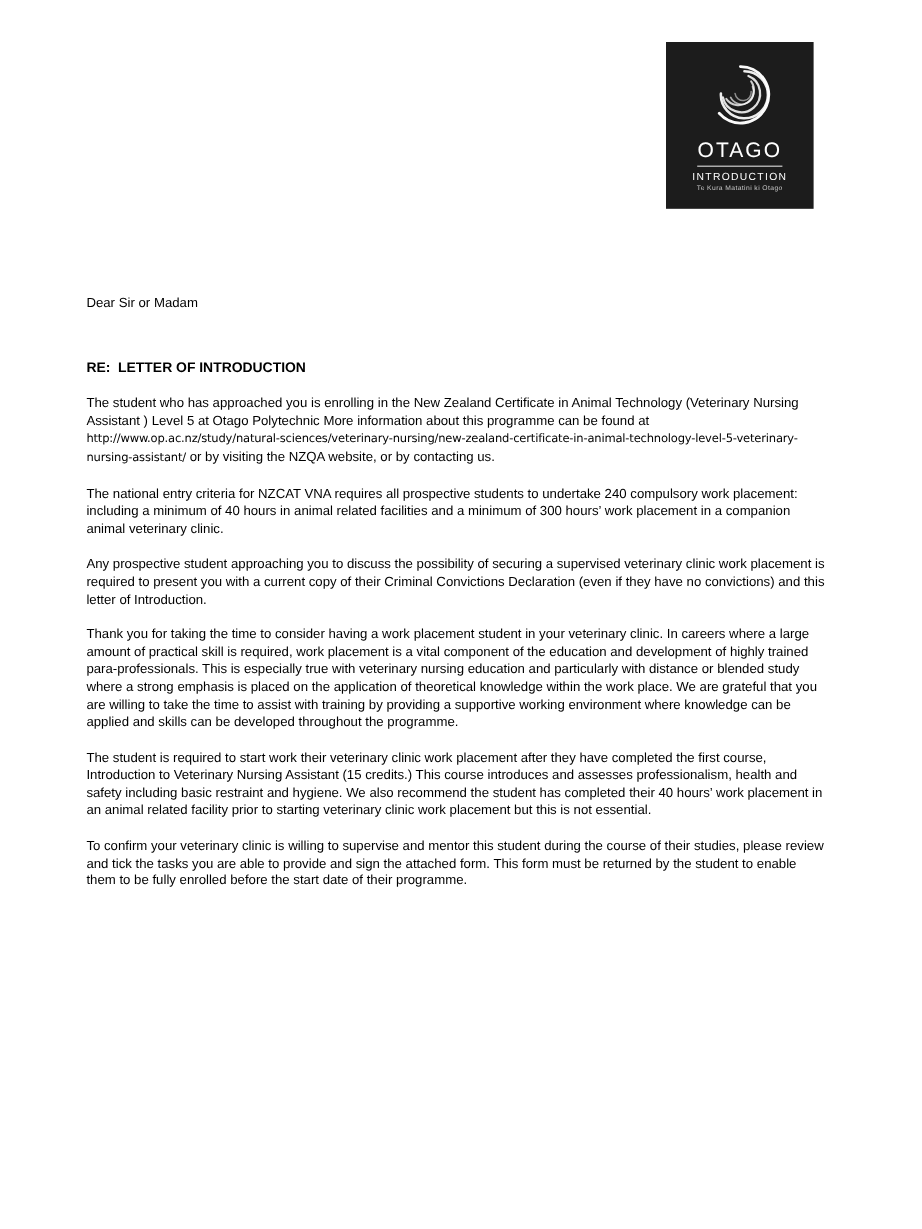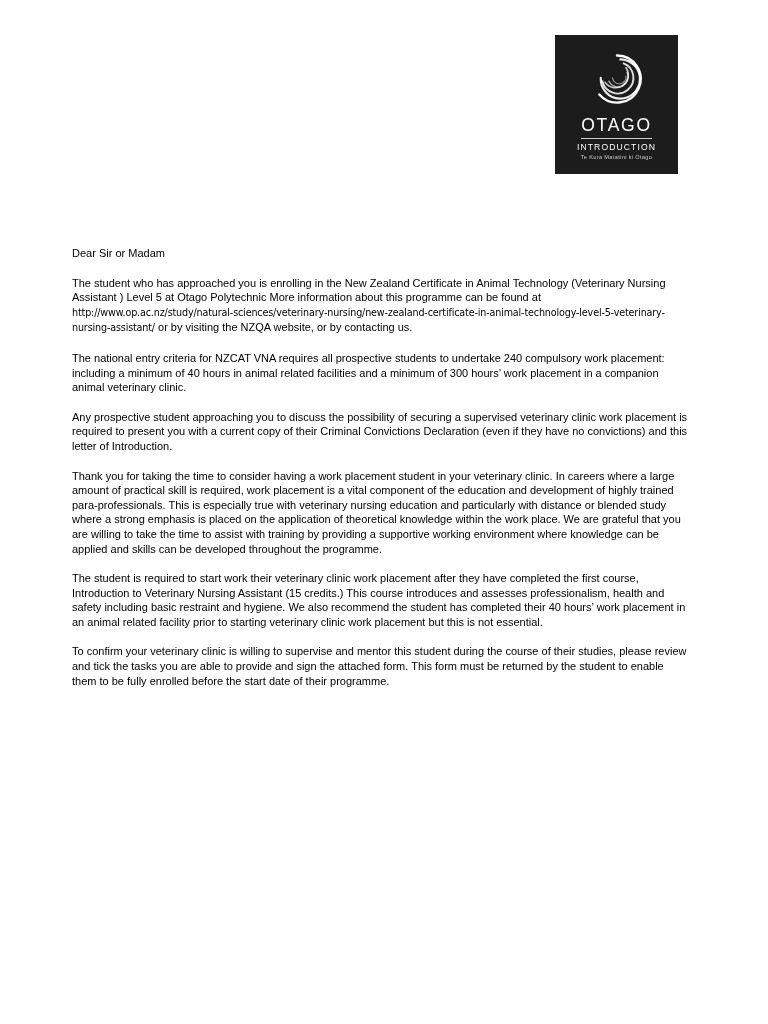--- a/index.html
+++ b/index.html
@@ -133,20 +133,21 @@
     <div class="logo-otago">OTAGO</div>
     <div class="logo-poly">INTRODUCTION</div>
     <div class="logo-maori">Te Kura Matatini ki Otago</div>
   </div>
 </div>
 
 <div class="letter">
 
   <p class="salutation">Dear Sir or Madam</p>
 
+  <p class="re-line">RE:  LETTER OF INTRODUCTION</p>
 
 
 
   <p class="body-para"><span>The student who has approached you is enrolling in the New Zealand Certificate in Animal Technology (Veterinary Nursing Assistant ) Level 5 at Otago Polytechnic More information about this programme can be found at </span><span class="url">http://www.op.ac.nz/study/natural-sciences/veterinary-nursing/new-zealand-certificate-in-animal-technology-level-5-veterinary-nursing-assistant/</span><span> or by visiting the NZQA website, or by contacting us.</span></p>
 
   <p class="body-para">The national entry criteria for NZCAT VNA requires all prospective students to undertake 240 compulsory work placement: including a minimum of 40 hours in animal related facilities and  a minimum of 300 hours’ work placement in a companion animal  veterinary clinic.</p>
 
   <p class="body-para">Any prospective student approaching you to discuss the possibility of securing a supervised veterinary clinic work placement is required to present you with a current copy of their Criminal Convictions Declaration (even if they have no convictions) and this letter of Introduction.</p>
 
   <p class="body-para">Thank you for taking the time to consider having a work placement student in your veterinary clinic.  In careers where a large amount of practical skill is required, work placement is a vital component of the education and development of highly trained para-professionals.  This is especially true with veterinary nursing education and particularly with distance or blended study where a strong emphasis is placed on the application of theoretical knowledge within the work place.  We are grateful that you are willing to take the time to assist with training by providing a supportive working environment where knowledge can be applied and skills can be developed throughout the programme.</p>

